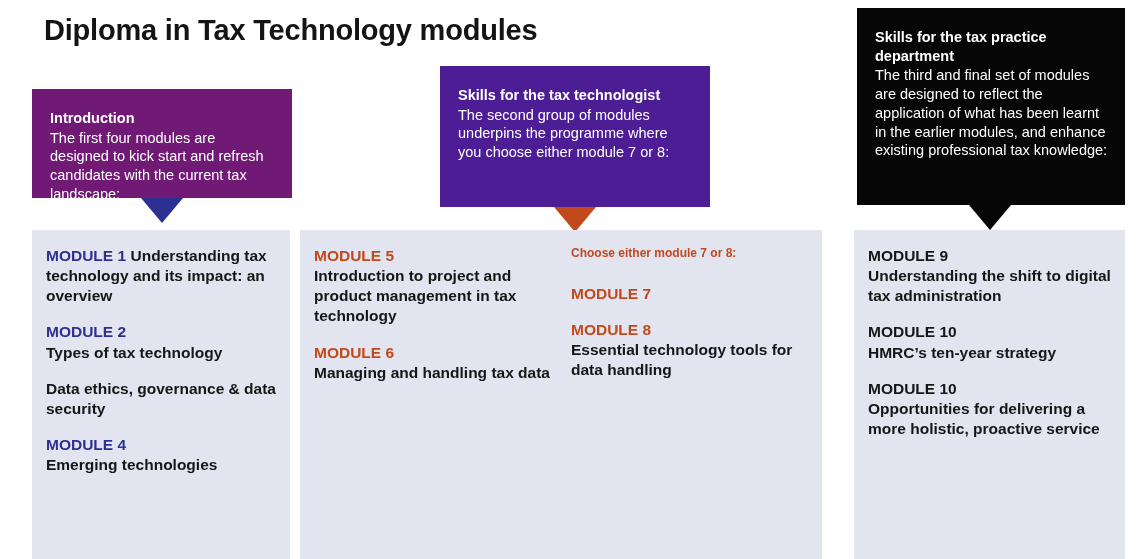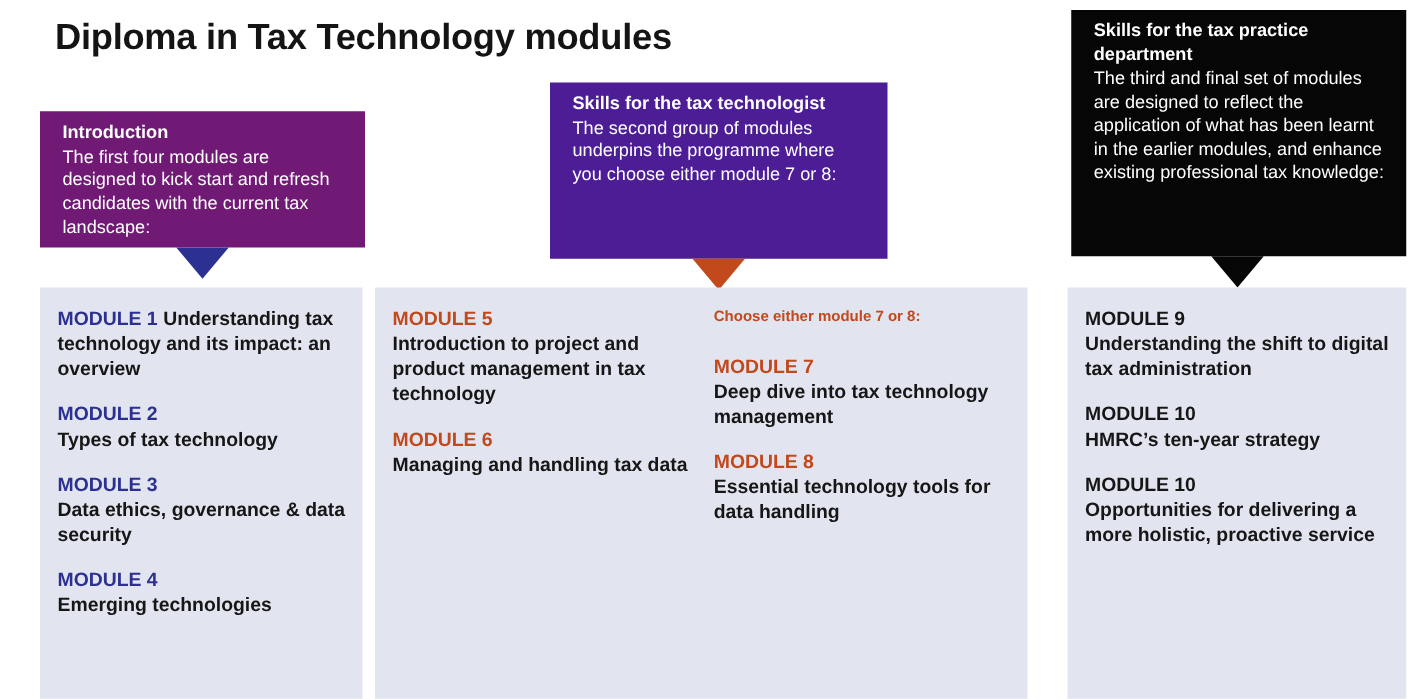--- a/index.html
+++ b/index.html
@@ -27,21 +27,21 @@
     font-weight: bold;
     color: #141414;
     letter-spacing: -0.2px;
     white-space: nowrap;
   }
 
   
   .callout {
     position: absolute;
     color: #ffffff;
-    padding: 8px 16px 10px 18px;
+    padding: 20px 16px 10px 18px;
   }
   .callout .callout-title {
     font-size: 14.5px;
     font-weight: bold;
     line-height: 1.28;
     margin-bottom: 1px;
   }
   .callout .callout-body {
     font-size: 14.5px;
     font-weight: normal;
@@ -179,21 +179,20 @@
         <div class="module module-inline">
           <span class="module-head head-blue">MODULE 1</span><span>&nbsp;</span><span class="module-text">Understanding tax technology and its impact: an overview</span>
         </div>
 
         <div class="module">
           <div class="module-head head-blue">MODULE 2</div>
           <div class="module-text">Types of tax technology</div>
         </div>
 
         <div class="module">
-          <div class="module-head head-blue">MODULE 3</div>
           <div class="module-text">Data ethics, governance &amp; data security</div>
         </div>
 
         <div class="module">
           <div class="module-head head-blue">MODULE 4</div>
           <div class="module-text">Emerging technologies</div>
         </div>
 
       </div>
     </div>
@@ -212,21 +211,20 @@
           <div class="module-head head-orange">MODULE 6</div>
           <div class="module-text">Managing and handling tax data</div>
         </div>
       </div>
 
       <div class="panel-col">
         <div class="choose-note">Choose either module 7 or 8:</div>
 
         <div class="module">
           <div class="module-head head-orange">MODULE 7</div>
-          <div class="module-text">Deep dive into tax technology management</div>
         </div>
 
         <div class="module">
           <div class="module-head head-orange">MODULE 8</div>
           <div class="module-text">Essential technology tools for data handling</div>
         </div>
       </div>
 
     </div>
   </div>

